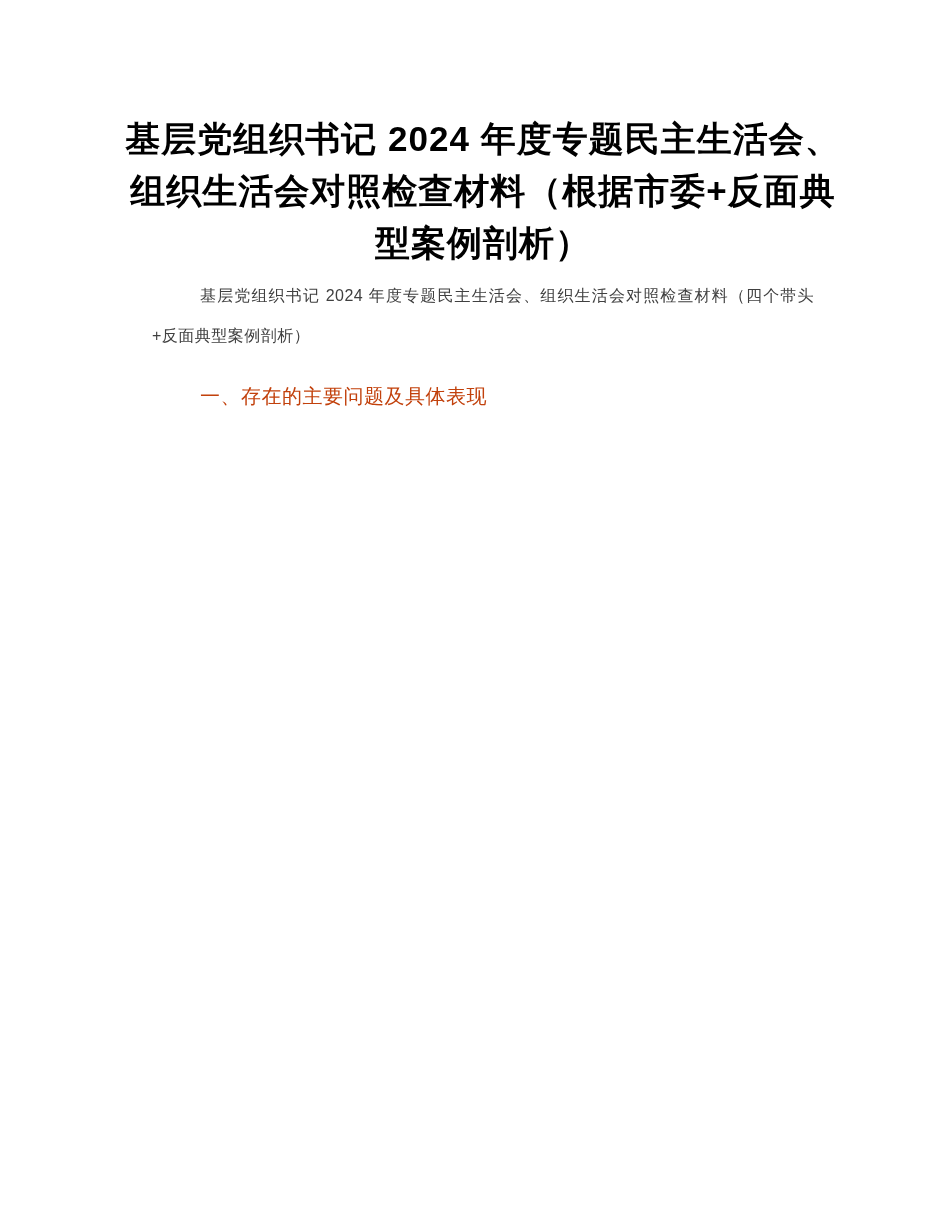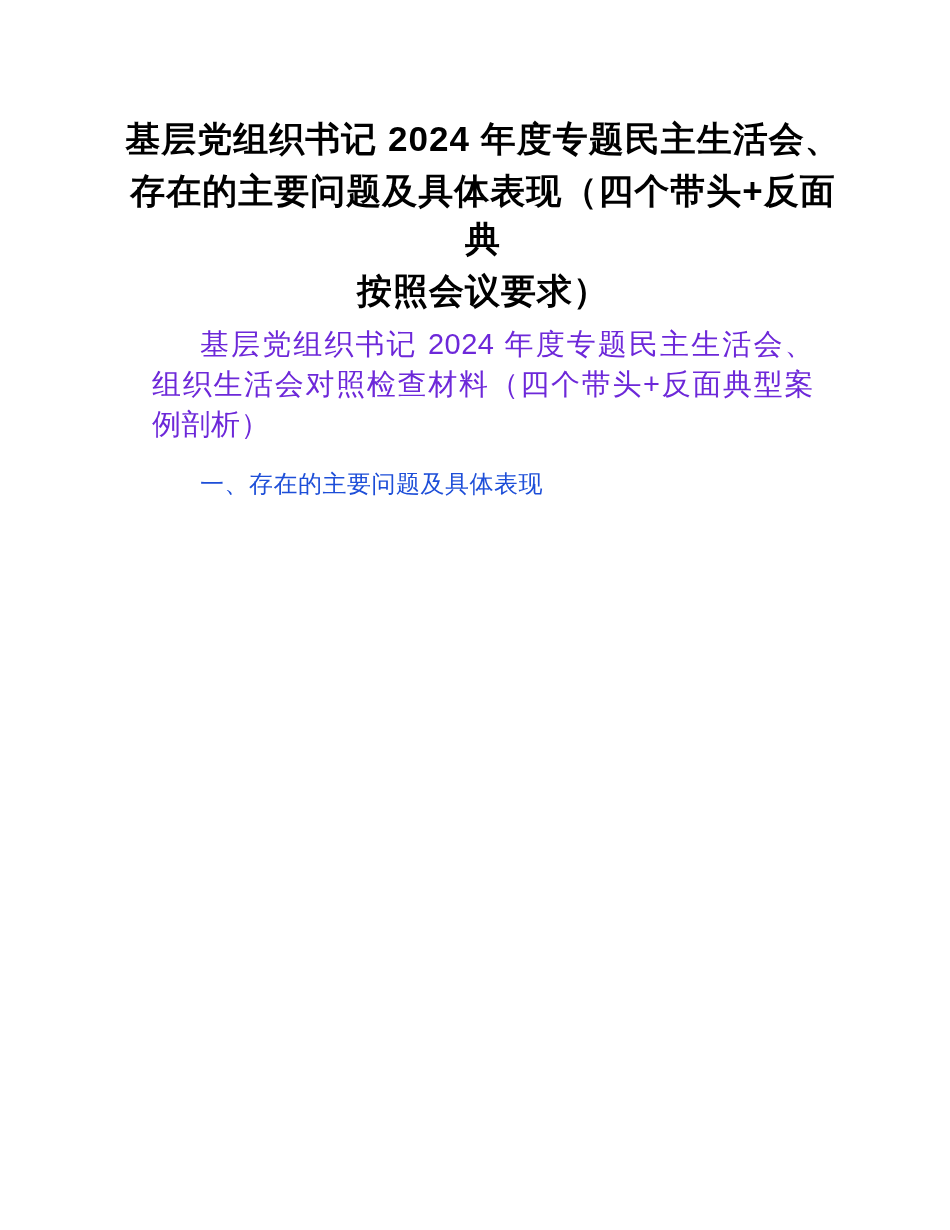--- a/index.html
+++ b/index.html
@@ -19,50 +19,50 @@
     margin: 107px -32px 0 -32px; 
     font-size: 35px;
     font-weight: bold;
     line-height: 48px;
     text-align: center;
     letter-spacing: 1px;
     color: #000000;
   }
   .doc-title .title-line { display: block; }
   .para {
-    font-size: 29px;
+    font-size: 16px;
     line-height: 40px;
     letter-spacing: 0.5px;
     text-align: justify;
     text-indent: 48px;
-    color: #6d28d9;
+    color: #404040;
     word-break: break-all;
   }
   .para-subtitle { margin-top: 9px; }
   .para-intro   { margin-top: 20px; line-height: 42px; }
   .section-heading {
     margin-top: 20px;
-    font-size: 24px;
+    font-size: 20px;
     font-weight: normal;
     line-height: 40px;
     letter-spacing: 0.5px;
     text-indent: 48px;
-    color: #1d4ed8;
+    color: #c2410c;
   }
   .para-body { margin-top: 18px; }
 </style>
 </head>
 <body>
 
 <div class="page">
 
   <h1 class="doc-title">
     <span class="title-line">基层党组织书记 2024 年度专题民主生活会、</span>
-    <span class="title-line">存在的主要问题及具体表现（四个带头+反面典</span>
-    <span class="title-line">按照会议要求）</span>
+    <span class="title-line">组织生活会对照检查材料（根据市委+反面典</span>
+    <span class="title-line">型案例剖析）</span>
   </h1>
 
   <p class="para para-subtitle">基层党组织书记 2024 年度专题民主生活会、组织生活会对照检查材料（四个带头+反面典型案例剖析）</p>
 
 
   <h2 class="section-heading">一、存在的主要问题及具体表现</h2>
 
 
 </div>
 

